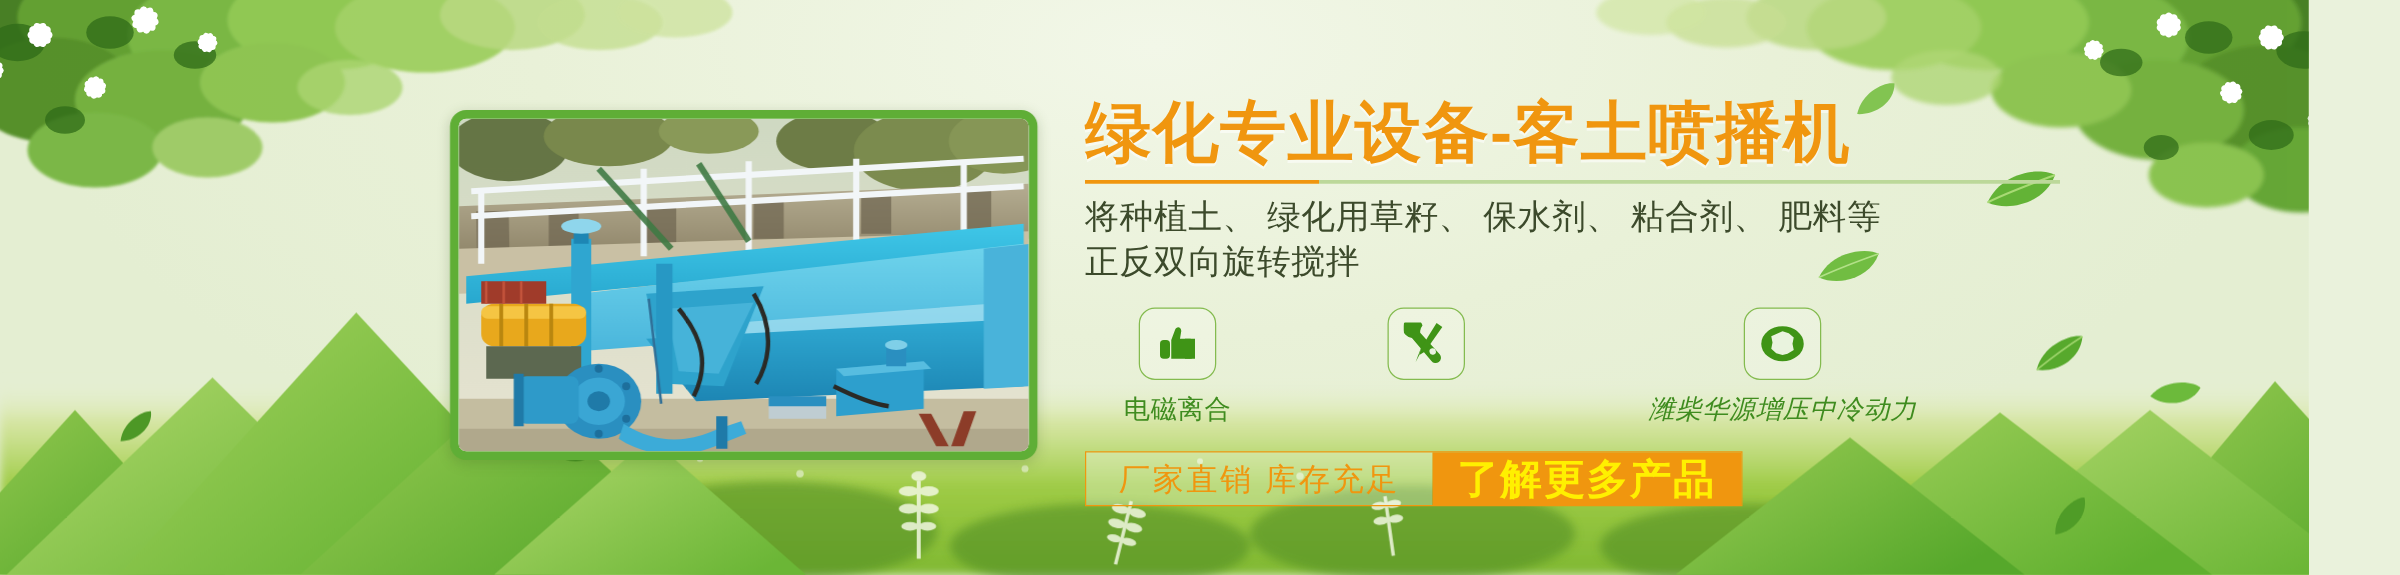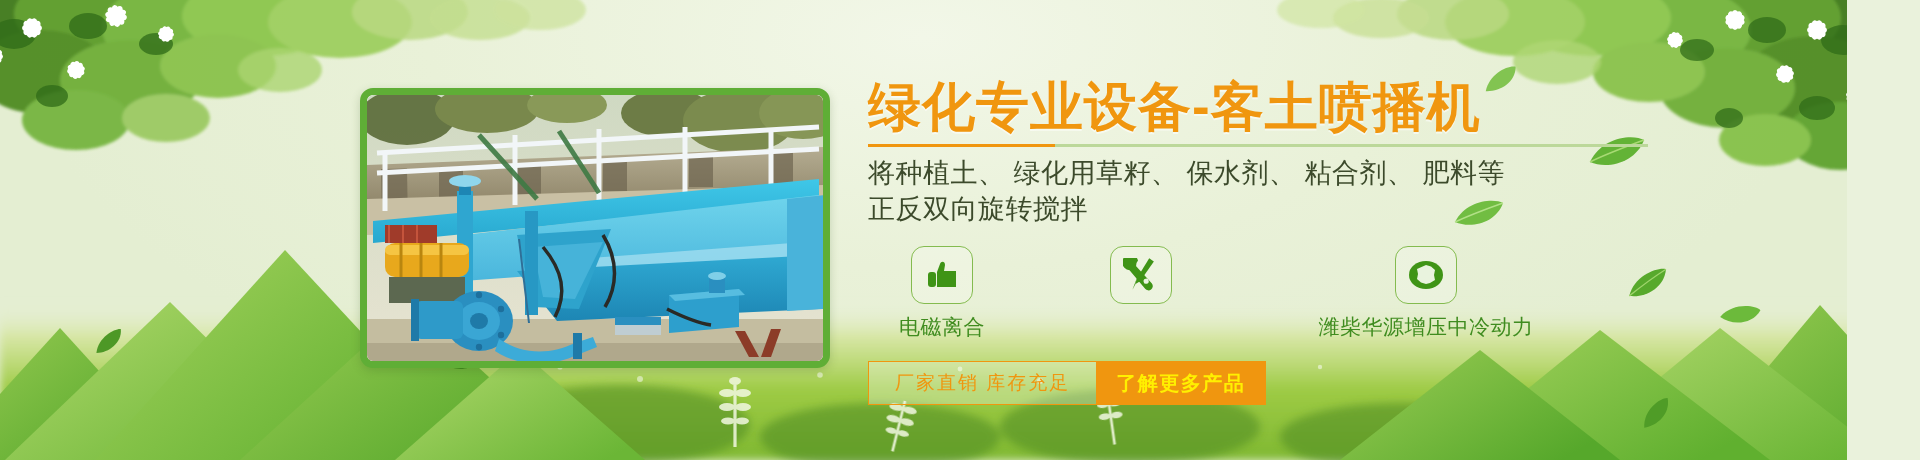--- a/index.html
+++ b/index.html
@@ -108,32 +108,32 @@
   .cta {
     margin-top:20px;
     display:inline-flex;
     align-items:stretch;
     border:1.5px solid #f0960f;
     height:44px;
   }
   .cta-slogan {
     display:flex; align-items:center;
     padding:0 26px;
-    font-size:19px;
+    font-size:25px;
     color:#f0960f;
     letter-spacing:2px;
     background:rgba(255,255,255,.30);
     white-space:nowrap;
   }
   .cta-button {
     display:flex; align-items:center;
     padding:0 20px;
     background:#f0960f;
     color:#fff000;
-    font-size:20px;
+    font-size:33px;
     font-weight:bold;
     letter-spacing:1.5px;
     white-space:nowrap;
     cursor:pointer;
   }
 </style>
 </head>
 <body>
 
 <div class="banner">
@@ -586,21 +586,21 @@
             <path d="M13 3 A8 8 0 1 0 6 14 L24 30 A4 4 0 0 0 30 24 L12 9 A8 8 0 0 1 13 3 Z" fill="#3f9416" transform="rotate(8 18 17)"></path>
             <g transform="rotate(-10 18 17)">
               <path d="M29 2 L33 6 L16 23 L11 25 L13 20 Z" fill="#3f9416"></path>
               <path d="M13 20 L7 30 L11 25 Z" fill="#3f9416"></path>
               <circle cx="22" cy="24" r="2.6" fill="#e9f3de"></circle>
             </g>
           </svg>
         </div>
       </div>
 
-      <div class="feature" style="width:320px;">
+      <div class="feature" style="width:320px;font-style:italic;">
         <div class="feature-icon">
           <svg width="40" height="36" viewBox="0 0 40 36">
             <ellipse cx="20" cy="18" rx="17" ry="14" fill="#3f9416"></ellipse>
             <path d="M20 8 L25 9.5 L29 13 L28 18 L29 23 L24 26 L20 27 L15 25.5 L11 22 L12 17 L11 12 Z" fill="#e9f3de"></path>
           </svg>
         </div>
         <div class="feature-label">潍柴华源增压中冷动力</div>
       </div>
 
     </div>

